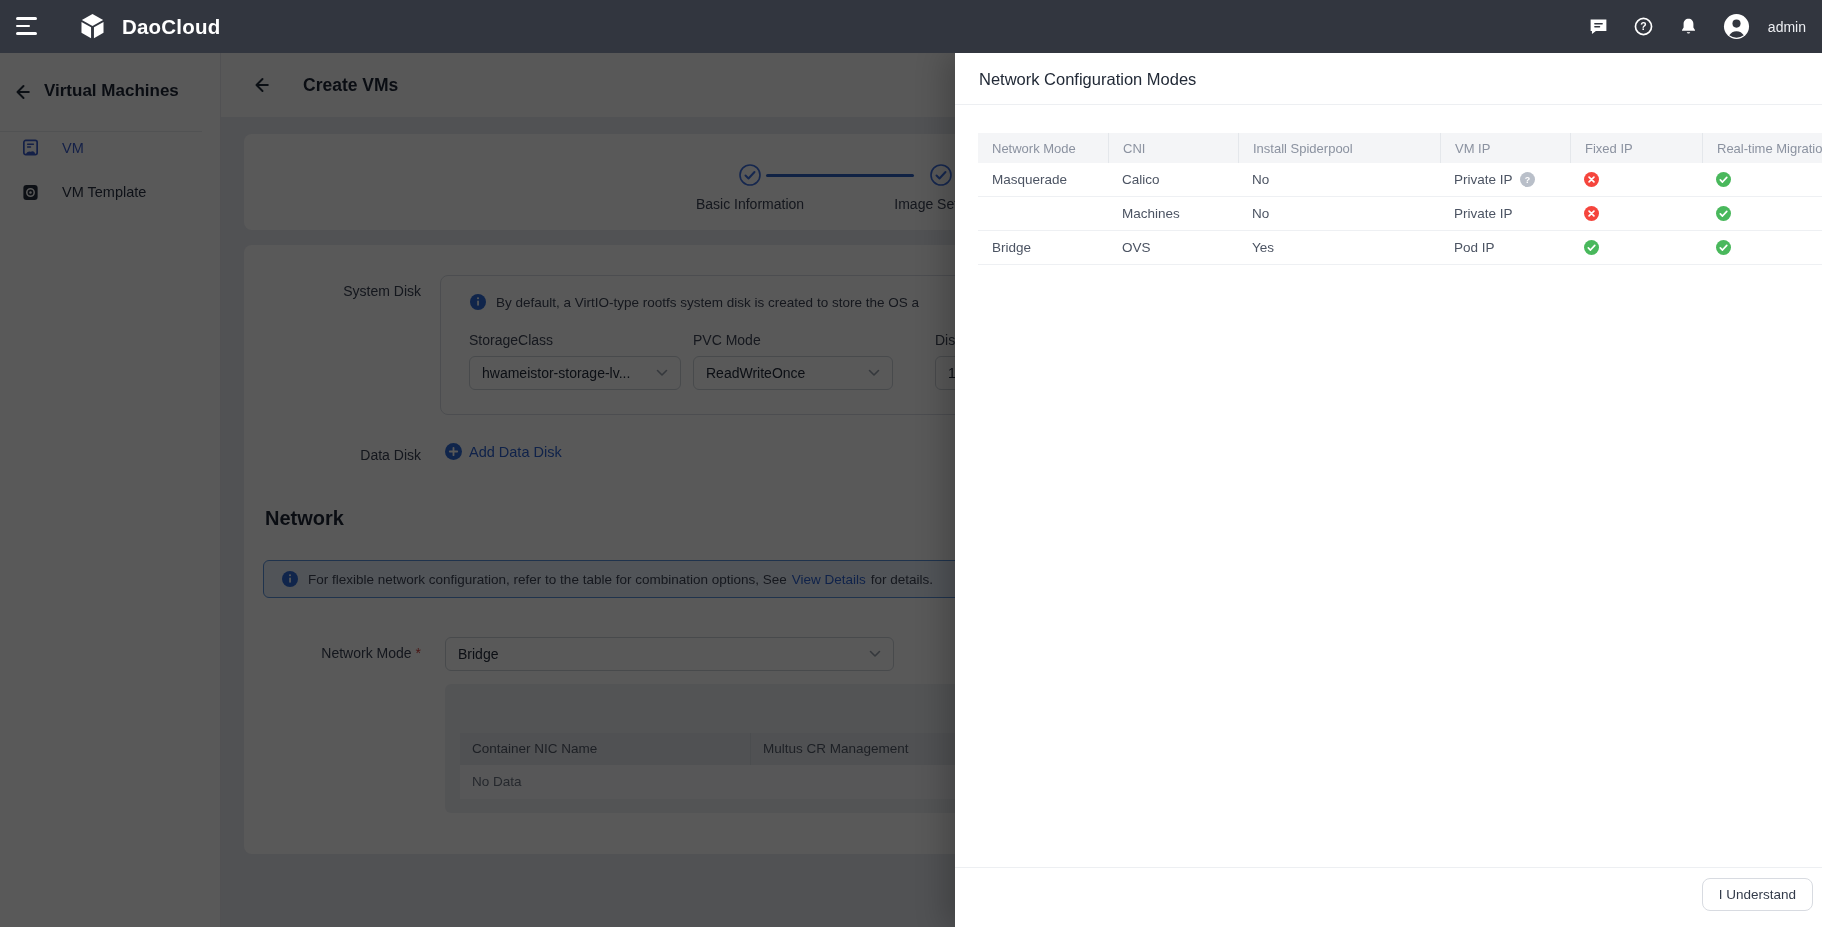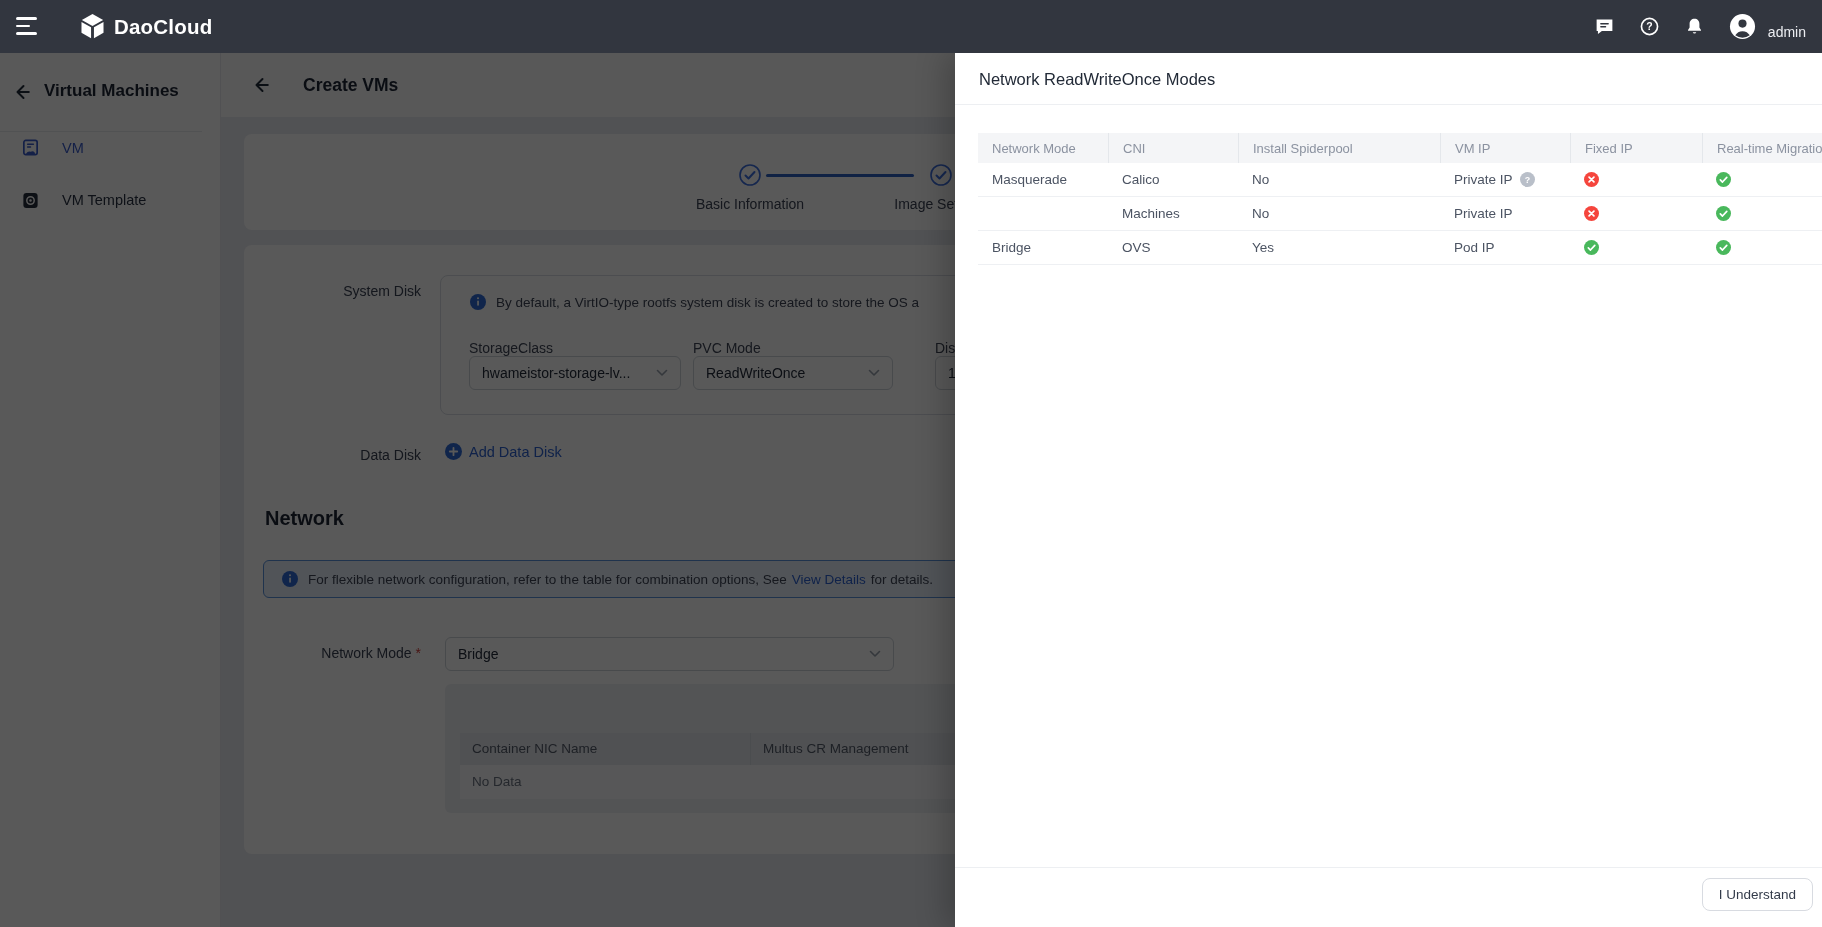--- a/index.html
+++ b/index.html
@@ -6,35 +6,35 @@
   html,body { width:1822px; height:927px; overflow:hidden; background:#e9ebf0;
     font-family:"Liberation Sans","DejaVu Sans",sans-serif; }
   #stage { position:relative; width:1822px; height:927px; overflow:hidden; }
 
   
   #header { position:absolute; left:0; top:0; width:1822px; height:53px; background:#32363f; z-index:70; }
   #hamburger { position:absolute; left:16px; top:17px; width:22px; height:19px; cursor:pointer; }
   #hamburger span { display:block; height:2.6px; background:#fff; border-radius:2px; margin-bottom:5px; }
   #hamburger span:nth-child(1){ width:21px; } #hamburger span:nth-child(2){ width:14px; } #hamburger span:nth-child(3){ width:21px; }
   #logo-icon { position:absolute; left:78px; top:12px; width:29px; height:29px; }
-  #brand { position:absolute; left:114px; top:0; height:53px; line-height:53px; color:#fff; font-size:20.5px; font-weight:bold; letter-spacing:.2px; }
+  #brand { position:absolute; left:122px; top:0; height:53px; line-height:53px; color:#fff; font-size:20.5px; font-weight:bold; letter-spacing:.2px; }
   #header-right { position:absolute; right:16px; top:0; height:53px; display:flex; align-items:center; gap:24px; }
   .h-ic { width:21px; height:21px; display:block; cursor:pointer; }
-  #user-menu { display:flex; align-items:flex-end; gap:12px; cursor:pointer; }
+  #user-menu { display:flex; align-items:center; gap:18px; cursor:pointer; }
   #avatar { width:27px; height:27px; }
   #user-name { color:#eceef2; font-size:14px; }
 
   
   #sidebar { position:absolute; left:0; top:53px; width:221px; bottom:0; background:#fff; border-right:1px solid #e7e9ed; z-index:10; }
   #sb-back { position:absolute; left:12px; top:29px; width:20px; height:20px; cursor:pointer; }
   #sb-title { position:absolute; left:44px; top:28px; font-size:17px; font-weight:bold; color:#1d2536; }
   .sb-divider { position:absolute; left:0; right:18px; top:78px; height:1px; background:#e8eaee; }
   .sb-item { position:absolute; left:0; right:0; height:38px; display:flex; align-items:center; cursor:pointer; }
   #sb-item-vm { top:76px; }
-  #sb-item-vmtpl { top:128px;padding-left:48px; }
+  #sb-item-vmtpl { top:120px;padding-left:48px; }
   .sb-item .sb-ic { position:absolute; left:21px; width:19px; height:19px; }
   .sb-item .sb-label { position:absolute; left:62px; font-size:14.5px; color:#2a3344; }
   #sb-item-vm .sb-label { color:#3a5ccc; font-weight:500; }
 
   
   #toolbar { position:absolute; left:221px; top:53px; right:0; height:64px; background:#fbfcfd; }
   #tb-back { position:absolute; left:30px; top:22px; width:20px; height:20px; cursor:pointer; }
   #tb-title { position:absolute; left:82px; top:0; height:64px; line-height:64px; font-size:17.5px; font-weight:bold; color:#1d2536; }
   #content { position:absolute; left:221px; top:117px; right:0; bottom:0; background:#e9ebf0; }
 
@@ -44,21 +44,21 @@
   #step1-circle { left:495px; } #step2-circle { left:686px; }
   #step-line { position:absolute; left:522px; top:40px; width:148px; height:2.5px; background:#2f62c4; border-radius:2px; }
   .step-label { position:absolute; top:62px; width:172px; text-align:center; font-size:14px; color:#3c4456; font-weight:500; }
   #step1-label { left:420px; } #step2-label { left:611px; }
 
   #card-form { left:23px; top:128px; width:1544px; height:609px; }
   .form-label { position:absolute; left:0; width:177px; text-align:right; font-size:14px; color:#3a4254; }
   #sd-label { top:38px; }
   #sd-fieldset { position:absolute; left:196px; top:30px; width:1330px; height:140px; border:1px solid #d9dde4; border-radius:8px; }
   #sd-alert { position:absolute; left:29px; top:18px; display:flex; align-items:center; gap:10px; white-space:nowrap; font-size:13.5px; color:#3f4657; }
-  .f-label { position:absolute; top:64px; font-size:14px; color:#3f4657; }
+  .f-label { position:absolute; top:56px; font-size:14px; color:#3f4657; }
   #f-label-1 { left:28px; } #f-label-2 { left:252px; } #f-label-3 { left:494px; }
   .select { position:absolute; height:34px; border:1px solid #ced3da; border-radius:6px; background:#fff; display:flex; align-items:center; padding:0 12px; cursor:pointer; }
   .select .sel-value { font-size:14px; color:#242c3b; white-space:nowrap; overflow:hidden; flex:1; }
   .select .chev { width:12px; height:8px; flex:0 0 auto; margin-left:8px; }
   #f-sel-1 { left:28px; top:80px; width:212px; }
   #f-sel-2 { left:252px; top:80px; width:200px; }
   #f-sel-3 { left:494px; top:80px; width:160px; }
   #dd-label { top:202px; }
   #dd-add { position:absolute; left:201px; top:198px; display:flex; align-items:center; gap:7px; cursor:pointer; }
   #dd-add .add-text { font-size:14.5px; color:#2e63d2; font-weight:500; }
@@ -258,21 +258,21 @@
         </div>
       </div>
     </div>
 
   </div>
 
   <div id="mask"></div>
 
   <section id="drawer">
     <div id="d-header">
-      <div id="d-title">Network ReadWriteOnce Modes</div>
+      <div id="d-title">Network Configuration Modes</div>
     </div>
 
     <div id="d-table">
       <div class="d-row">
         <div class="d-th">Network Mode</div>
         <div class="d-th">CNI</div>
         <div class="d-th">Install Spiderpool</div>
         <div class="d-th">VM IP</div>
         <div class="d-th">Fixed IP</div>
         <div class="d-th">Real-time Migration</div>

